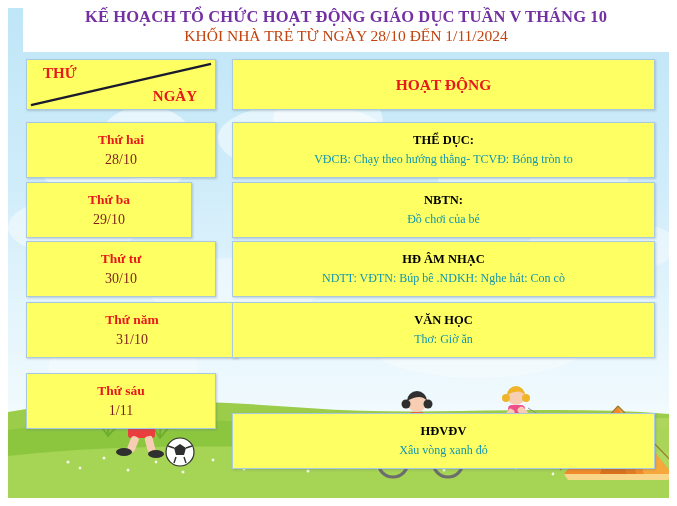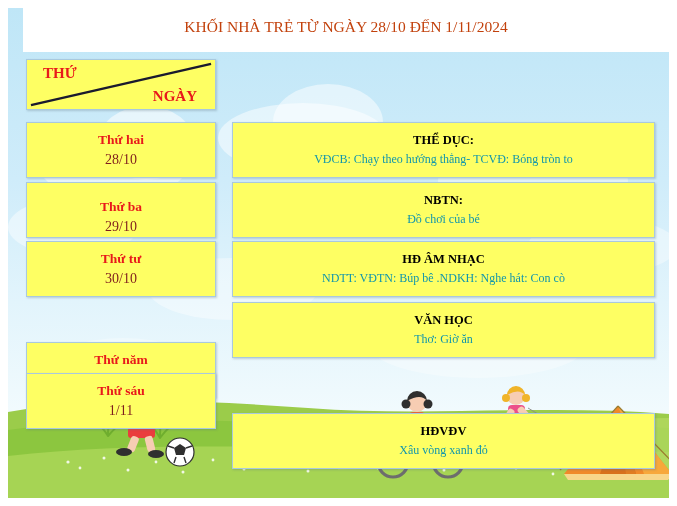--- a/index.html
+++ b/index.html
@@ -216,62 +216,66 @@
         <path d="M610,40 L628,96 L618,96 Z" fill="#e07c22"></path>
         <path d="M556,96 L664,96 L660,102 L560,102 Z" fill="#f8d68a"></path>
         <path d="M592,96 L628,96 L626,101 L594,101 Z" fill="#f8d68a"></path>
         <path d="M610,28 L672,92" stroke="#9a7b2e" stroke-width="1.2" fill="none"></path>
         <path d="M610,28 L552,92" stroke="#9a7b2e" stroke-width="1.2" fill="none"></path>
       </g>
     </svg>
   </div>
 
   <div class="title-band">
+    <div class="title-l1">KẾ HOẠCH TỔ CHỨC HOẠT ĐỘNG GIÁO DỤC TUẦN V THÁNG 10</div>
     <div class="title-l2">KHỐI NHÀ TRẺ TỪ NGÀY 28/10 ĐẾN 1/11/2024</div>
   </div>
 
   <div class="table">
 
     <div class="cell hdr-day">
       <svg class="diag" viewBox="0 0 190 51" preserveAspectRatio="none">
         <line x1="4" y1="47" x2="186" y2="4" stroke="#1a1a2e" stroke-width="2.4"></line>
       </svg>
       <span class="thu-lbl">THỨ</span>
       <span class="ngay-lbl">NGÀY</span>
     </div>
 
+    <div class="cell hdr-act">
+      <span class="hdr-act-text">HOẠT ĐỘNG</span>
+    </div>
 
     <div class="cell" style="left:26px;top:122px;width:190px;height:56px;">
       <span class="day-name">Thứ hai</span>
       <span class="day-date">28/10</span>
     </div>
     <div class="cell" style="left:232px;top:122px;width:423px;height:56px;">
       <span class="act-title">THỂ DỤC:</span>
       <span class="act-sub">VĐCB: Chạy theo hướng thẳng- TCVĐ: Bóng tròn to</span>
     </div>
 
-    <div class="cell" style="left:26px;top:182px;width:190px;height:56px;justify-content:flex-end;">
+    <div class="cell" style="left:26px;top:182px;width:166px;height:56px;">
       <span class="day-name">Thứ ba</span>
       <span class="day-date">29/10</span>
     </div>
     <div class="cell" style="left:232px;top:182px;width:423px;height:56px;">
       <span class="act-title">NBTN:</span>
       <span class="act-sub">Đồ chơi của bé</span>
     </div>
 
     <div class="cell" style="left:26px;top:241px;width:190px;height:56px;">
       <span class="day-name">Thứ tư</span>
       <span class="day-date">30/10</span>
     </div>
     <div class="cell" style="left:232px;top:241px;width:423px;height:56px;">
       <span class="act-title">HĐ ÂM NHẠC</span>
       <span class="act-sub">NDTT: VĐTN: Búp bê .NDKH: Nghe hát: Con cò</span>
     </div>
 
-    <div class="cell" style="left:26px;top:302px;width:190px;height:56px;margin-top:40px;">
+    <div class="cell" style="left:26px;top:302px;width:212px;height:56px;">
       <span class="day-name">Thứ năm</span>
       <span class="day-date">31/10</span>
     </div>
     <div class="cell" style="left:232px;top:302px;width:423px;height:56px;">
       <span class="act-title">VĂN HỌC</span>
       <span class="act-sub">Thơ: Giờ ăn</span>
     </div>
 
     <div class="cell" style="left:26px;top:373px;width:190px;height:56px;">
       <span class="day-name">Thứ sáu</span>

